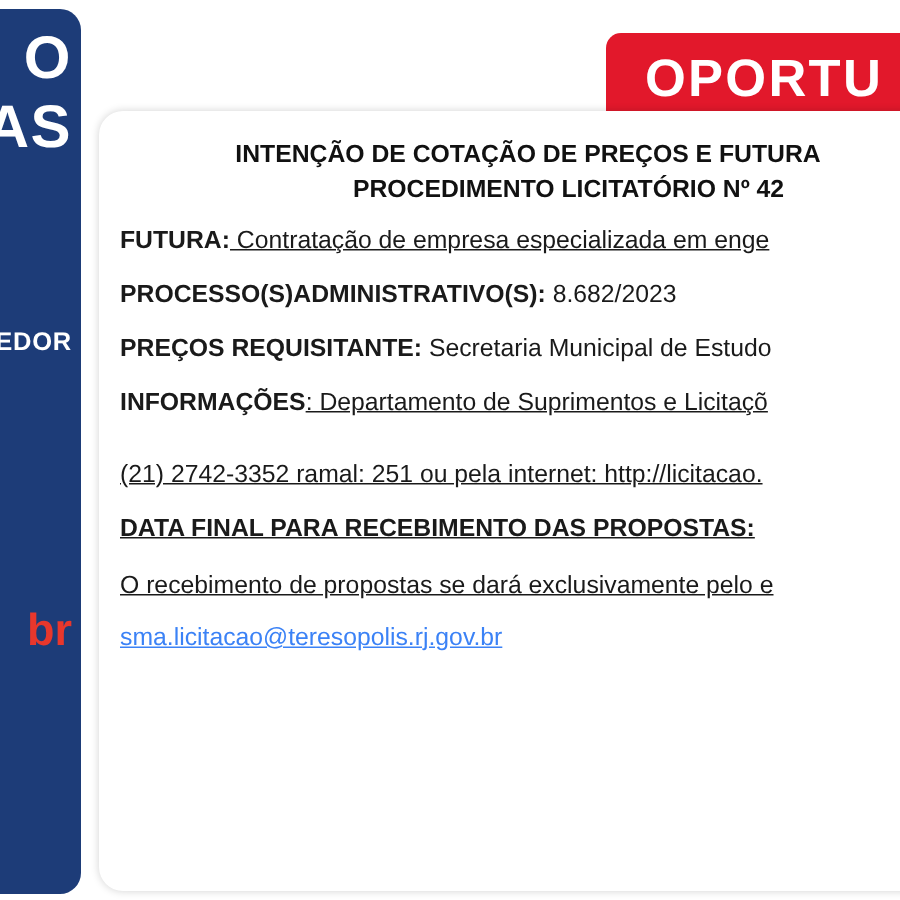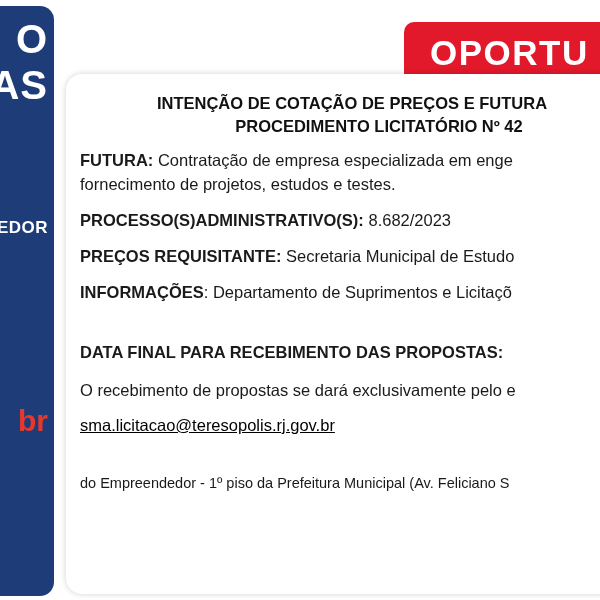--- a/index.html
+++ b/index.html
@@ -142,32 +142,33 @@
     color: #1a1a1a;
   }
   p.para.tight {
     margin-bottom: 14px;
   }
   .b {
     font-weight: bold;
   }
   .nowrap {
     white-space: nowrap;
+    text-decoration: underline;
   }
   .block-objeto {
     margin-top: 2px;
   }
 
   .link-line {
     margin: 8px 0 0 0;
     font-size: 16.5px;
     line-height: 22px;
   }
   a.email-link {
-    color: #000000;
+    color: #3b82f6;
   }
   .footnote {
     margin: 16px 0 0 0;
     font-size: 14.5px;
     line-height: 21px;
     color: #1a1a1a;
   }
 </style>
 </head>
 <body>
@@ -190,49 +191,48 @@
   <div class="card">
     <div class="card-inner">
 
       <div class="title-block">
         <div>INTENÇÃO DE COTAÇÃO DE PREÇOS E FUTURA</div>
         <div class="title-line2">PROCEDIMENTO LICITATÓRIO Nº 42</div>
       </div>
 
       <p class="para block-objeto">
         <span class="b">FUTURA:</span><span class="nowrap"> Contratação de empresa especializada em enge</span><br>
-        <span>fornecimento de projetos, estudos e testes.</span>
       </p>
 
       <p class="para">
         <span class="b">PROCESSO(S)ADMINISTRATIVO(S):</span><span> 8.682/2023</span>
       </p>
 
       <p class="para">
         <span class="b">PREÇOS REQUISITANTE:</span><span> Secretaria Municipal de Estudo</span>
       </p>
 
       <p class="para">
         <span class="b">INFORMAÇÕES</span><span class="nowrap">: Departamento de Suprimentos e Licitaçõ</span><br>
         <br>
+        <span class="nowrap">(21) 2742-3352 ramal: 251 ou pela internet: http://licitacao.</span>
       </p>
 
       <p class="para tight">
         <span class="b nowrap">DATA FINAL PARA RECEBIMENTO DAS PROPOSTAS:</span>
       </p>
 
       <p class="para">
         <span class="nowrap">O recebimento de propostas se dará exclusivamente pelo e</span>
       </p>
 
       <p class="link-line">
         <a class="email-link" href="#">sma.licitacao@teresopolis.rj.gov.br</a>
       </p>
 
       <p class="footnote">
         <br>
-        <span class="nowrap">do Empreendedor - 1º piso da Prefeitura Municipal (Av. Feliciano S</span>
       </p>
 
     </div>
   </div>
 
 </div>
 
 </body></html>

